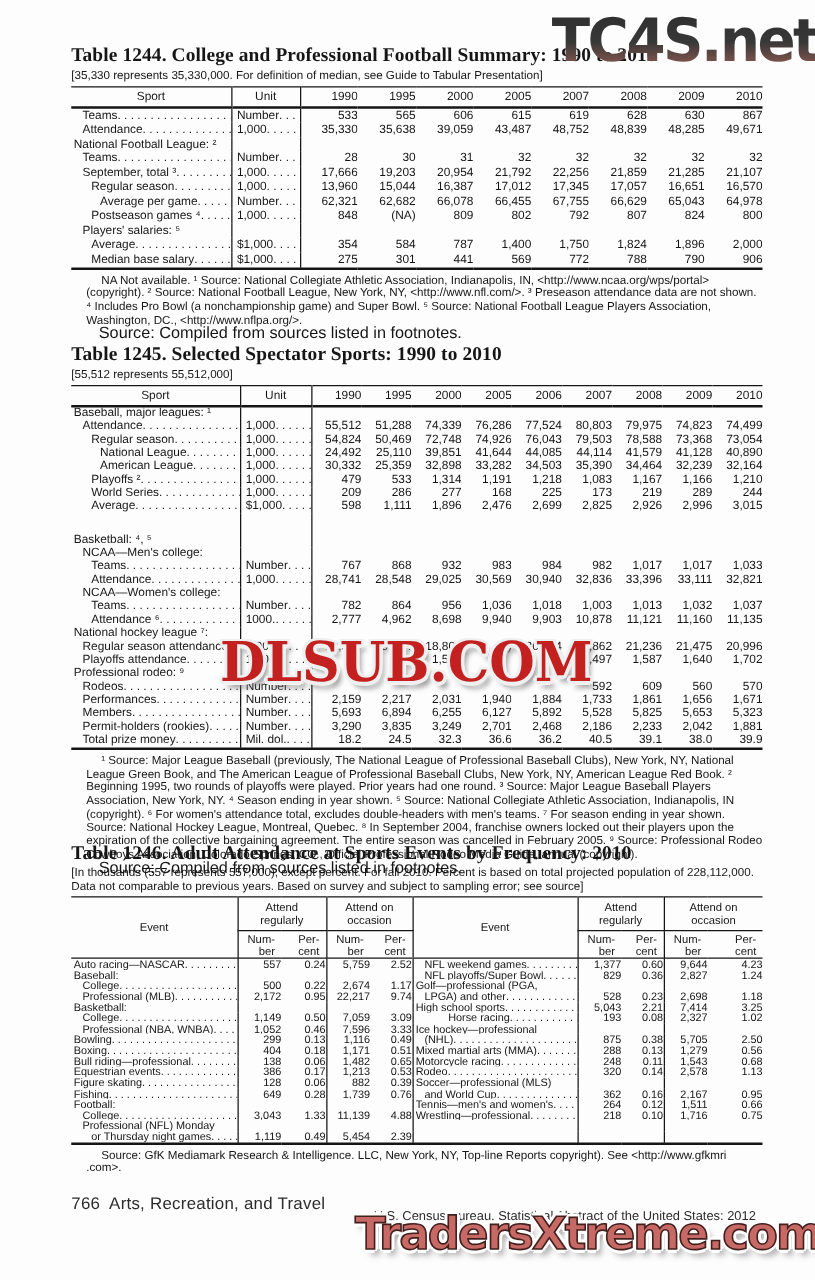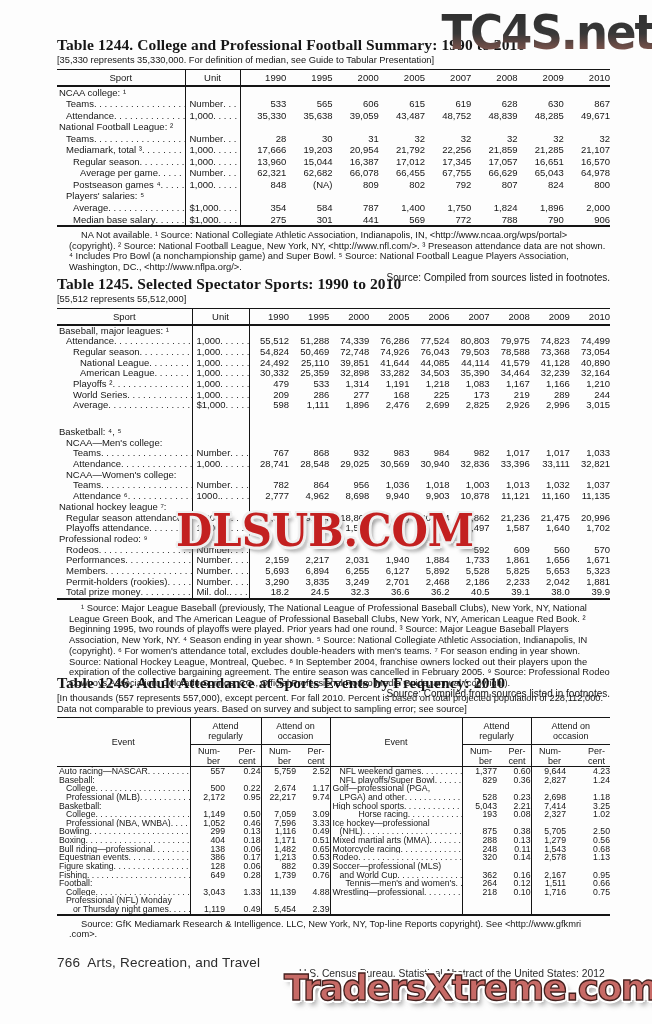--- a/index.html
+++ b/index.html
@@ -28,21 +28,21 @@
   #t1244 tbody td{line-height:11.55px;}
   #t1245 tbody tr{height:10.68px;}
   #t1245 tbody td{line-height:10.68px;}
   .fx{display:flex;align-items:baseline;}
   .dots{flex:1 1 auto;overflow:hidden;white-space:nowrap;}
   .dots::after{content:" . . . . . . . . . . . . . . . . . . . . . . . . . . . . . . . . . . . . . . . .";}
   td.unit .fx{padding-left:4px;}
 
   .fn{font-size:9.3px;line-height:10.7px;margin-top:3px;text-indent:12px;
       text-align:left;margin-left:12px;}
-  .src{font-size:10px;line-height:10.7px;padding-left:22px;text-align:right;}
+  .src{font-size:13px;line-height:10.7px;padding-left:22px;}
 
   
   #t1246 thead th{font-weight:normal;border-bottom:none;height:auto;}
   #t1246 th.evt,#t1246 td.evt{border-right:1px solid #151515;}
   #t1246 th.grp{border-bottom:1px solid #151515;text-align:center;vertical-align:middle;height:26px;}
   #t1246 th.grpdiv{border-right:1px solid #151515;}
   #t1246 th.sub{text-align:right;padding-right:5px;vertical-align:bottom;height:21px;font-size:9px;line-height:9.5px;}
   #t1246 th.subdiv,#t1246 td.p1{border-right:1px solid #151515;}
   #t1246 td.p2L,#t1246 th.p2L{border-right:1px solid #151515;}
   #t1246 thead tr.r2 th,#t1246 th.evthead{border-bottom:1px solid #151515;}
@@ -98,29 +98,20 @@
         <th class="yr">2005</th>
         <th class="yr">2007</th>
         <th class="yr">2008</th>
         <th class="yr">2009</th>
         <th class="yr">2010</th>
       </tr>
     </thead>
     <tbody id="t1244-body">
         <tr>
           <td class="lab">
-            <div class="fx" style="padding-left: 2px;">
-              <span class="lbl">NCAA college: ¹</span>
-            </div>
-          </td>
-          <td class="unit"></td>
-          <td class="numspan" colspan="8"></td>
-        </tr>
-        <tr>
-          <td class="lab">
             <div class="fx" style="padding-left: 9px;">
               <span class="lbl">Teams</span>
               <span class="dots"></span>
             </div>
           </td>
           <td class="unit">
             <div class="fx">
               <span class="lbl">Number</span>
               <span class="dots"></span>
             </div>
@@ -183,21 +174,21 @@
           <td class="num">31</td>
           <td class="num">32</td>
           <td class="num">32</td>
           <td class="num">32</td>
           <td class="num">32</td>
           <td class="num">32</td>
         </tr>
         <tr>
           <td class="lab">
             <div class="fx" style="padding-left: 9px;">
-              <span class="lbl">Mediamark, total ³</span>
+              <span class="lbl">September, total ³</span>
               <span class="dots"></span>
             </div>
           </td>
           <td class="unit">
             <div class="fx">
               <span class="lbl">1,000</span>
               <span class="dots"></span>
             </div>
           </td>
           <td class="num">17,666</td>
@@ -1167,21 +1158,21 @@
           <td class="evt">
             <div class="fx" style="padding-left: 2px;">
               <span class="lbl">Football:</span>
             </div>
           </td>
           <td class="num"></td>
           <td class="num p1"></td>
           <td class="num"></td>
           <td class="num p2L"></td>
           <td class="evt">
-            <div class="fx" style="padding-left: 15px;">
+            <div class="fx" style="padding-left: 2px;">
               <span class="lbl">Tennis—men's and women's</span>
               <span class="dots"></span>
             </div>
           </td>
           <td class="num">264</td>
           <td class="num p1">0.12</td>
           <td class="num">1,511</td>
           <td class="num">0.66</td>
         </tr>
         <tr>

